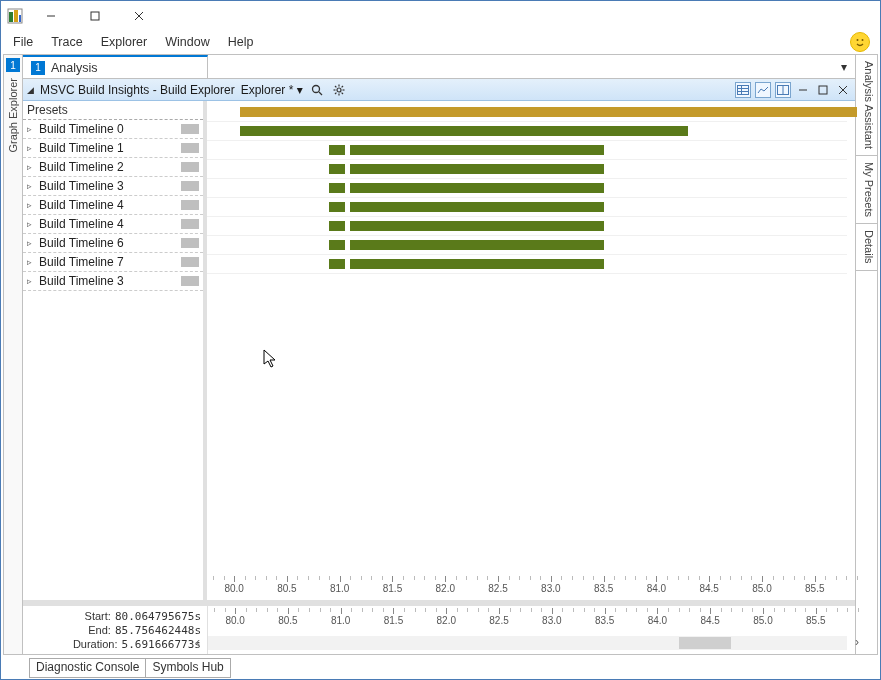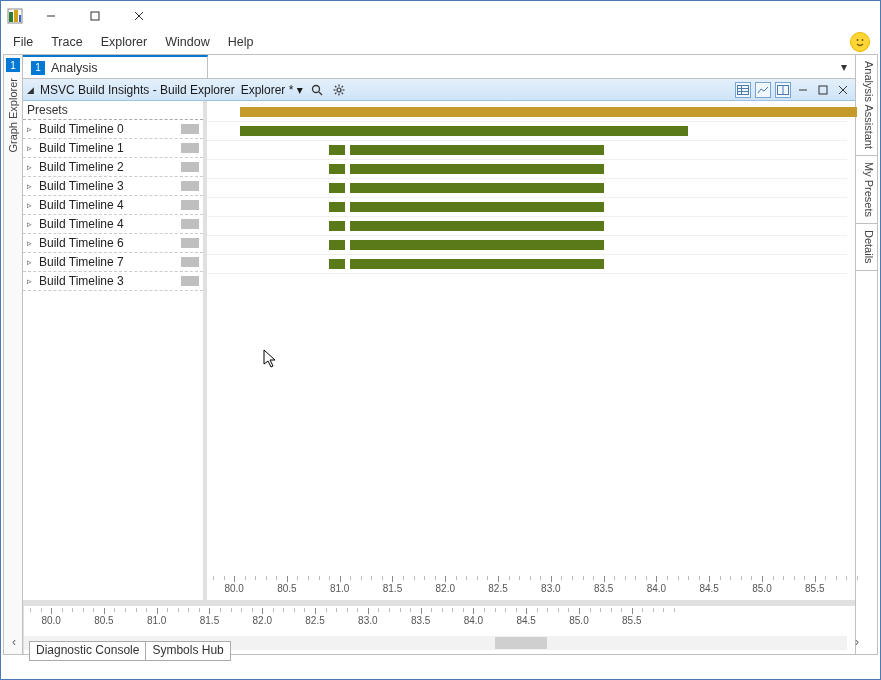--- a/index.html
+++ b/index.html
@@ -44,21 +44,21 @@
   .x-ticks .tick.minor { height: 4px; background: #bbb; }
   .x-ticks .lbl { position: absolute; top: 7px; font-size: 10px; color: #555; transform: translateX(-50%); }
   .summary-row { height: 54px; display: flex; border-top: 6px solid #e0e0e0; }
   .summary-labels { width: 184px; padding: 2px 6px; font-size: 11px; color: #333; display: flex; flex-direction: column; align-items: flex-end; justify-content: center; gap: 1px; }
   .summary-labels .kv { display: flex; gap: 4px; }
   .summary-labels .k { text-align: right; }
   .summary-labels .v { font-family: Consolas, monospace; font-size: 11px; }
   .summary-wave { flex: 1; position: relative; border-left: 1px solid #e0e0e0; }
   .right-rail { width: 22px; border: 1px solid #c0c0c0; border-left: none; display: flex; flex-direction: column; }
   .right-rail .rtab { flex: 0 0 auto; writing-mode: vertical-rl; font-size: 11px; padding: 6px 2px; color: #444; border-bottom: 1px solid #c0c0c0; text-align: center; }
-  .statusbar { position: absolute; left: 2px; bottom: 18px; height: 20px; display: flex; }
+  .statusbar { position: absolute; left: 2px; bottom: 1px; height: 20px; display: flex; }
   .statusbar .cell { border: 1px solid #aaa; padding: 1px 6px; font-size: 12px; background: #fff; margin-right: -1px; }
   .cursor { position: absolute; left: 262px; top: 348px; font-size: 18px; color: #000; pointer-events: none; }
 </style>
 </head>
 <body>
 
 <div class="titlebar">
   <svg class="app-icon" viewBox="0 0 16 16">
       <rect x="1" y="1" width="14" height="14" fill="#fff" stroke="#888"></rect>
       <rect x="2" y="4" width="4" height="10" fill="#2e7d32"></rect>
@@ -356,20 +356,34 @@
             <div class="lbl" style="left: 502.197px;">84.5</div>
             <div class="tick" style="left: 554.984px;"></div>
             <div class="lbl" style="left: 554.984px;">85.0</div>
             <div class="tick" style="left: 607.77px;"></div>
             <div class="lbl" style="left: 607.77px;">85.5</div>
           </div>
         </div>
     </div>
 
     <div class="summary-row">
+      <div class="summary-labels">
+        <div class="kv">
+            <span class="k">Start:</span>
+            <span class="v">80.064795675s</span>
+          </div>
+        <div class="kv">
+            <span class="k">End:</span>
+            <span class="v">85.756462448s</span>
+          </div>
+        <div class="kv">
+            <span class="k">Duration:</span>
+            <span class="v">5.691666773s</span>
+          </div>
+      </div>
       <div class="summary-wave" id="summary-wave">
           <div class="x-ticks" style="position: absolute; left: 0px; right: 8px; top: 2px; height: 22px;">
             <div class="tick minor" style="left: 6px;"></div>
             <div class="tick minor" style="left: 16.5574px;"></div>
             <div class="tick minor" style="left: 27.1148px;"></div>
             <div class="tick minor" style="left: 37.6721px;"></div>
             <div class="tick minor" style="left: 48.2295px;"></div>
             <div class="tick minor" style="left: 58.7869px;"></div>
             <div class="tick minor" style="left: 69.3443px;"></div>
             <div class="tick minor" style="left: 79.9016px;"></div>

